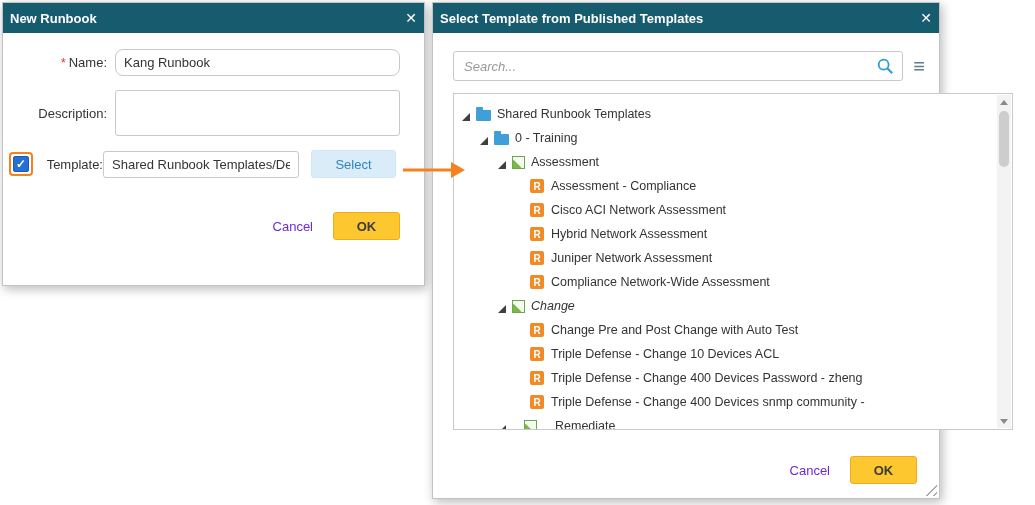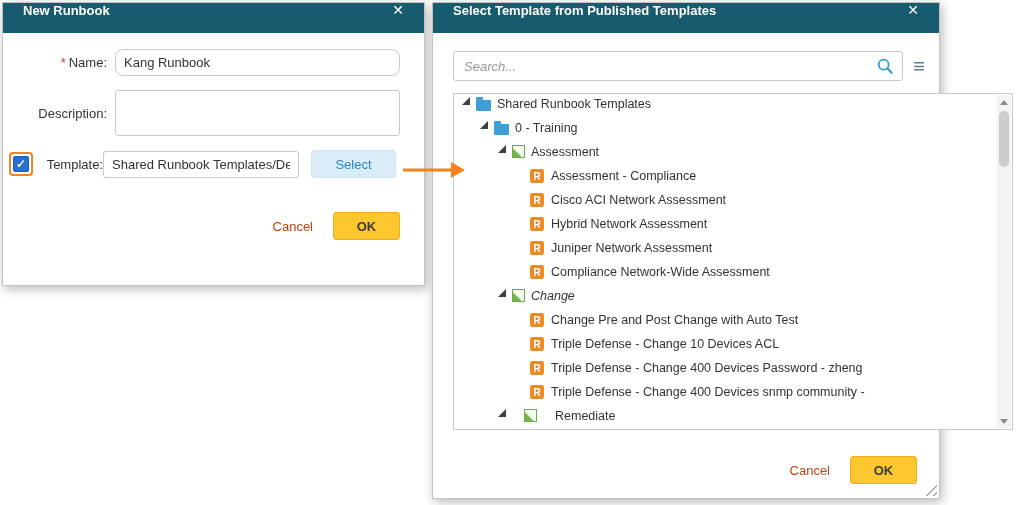--- a/index.html
+++ b/index.html
@@ -11,22 +11,22 @@
   .dialog {
     position:absolute; background:#fff;
     border:1px solid #c3c3c3;
     box-shadow:2px 3px 10px rgba(0,0,0,.28);
   }
   #dlg-new-runbook { left:2px; top:2px; width:423px; height:284px; }
   #dlg-select-template { left:432px; top:2px; width:508px; height:497px; }
 
   .titlebar {
     height:30px; background:#175b6e; color:#fff;
-    display:flex; justify-content:space-between;
-    padding:0 20px; font-size:13px; font-weight:600;
+    display:flex; align-items:center; justify-content:space-between;
+    padding:0 7px; font-size:13px; font-weight:600;
   }
   .close-x { font-size:14px; font-weight:400; cursor:pointer; line-height:1; }
 
   
   .form { padding:16px 24px 0 24px; font-size:13px; }
   .frow { display:flex; align-items:center; margin-bottom:14px; }
   .flabel { width:80px; text-align:right; margin-right:8px; flex:0 0 auto; }
   .req { color:#e03c31; margin-right:3px; }
   .txt {
     border:1px solid #c9c9c9; border-radius:3px; font-size:13px; color:#333;
@@ -46,21 +46,21 @@
   }
   .tmpl-label { width:66px; text-align:right; margin-right:0; flex:0 0 auto; }
   .tmpl-input { width:196px; white-space:nowrap; overflow:hidden; }
   .select-btn {
     margin-left:12px; width:85px; height:28px; border:1px solid #cfe6f5; border-radius:3px;
     background:#d9ecf7; color:#2e86c1; font-size:13px; cursor:pointer;
     font-family:"Liberation Sans", sans-serif;
   }
   .footer { display:flex; align-items:center; justify-content:flex-end; gap:20px; }
   .left-footer { margin-top:34px; padding-right:0; }
-  .cancel-link { color:#c2410c; font-size:13px; cursor:pointer; }
+  .cancel-link { color:#6d28d9; font-size:13px; cursor:pointer; }
   .ok-btn {
     width:67px; height:28px; background:#fdc72f; border:1px solid #eead1f; border-radius:3px;
     color:#3c3c3c; font-size:13px; font-weight:600; cursor:pointer;
     font-family:"Liberation Sans", sans-serif;
   }
 
   
   .search-row { display:flex; align-items:center; padding:18px 14px 12px 20px; }
   .search-wrap { position:relative; width:540px; }
   .search-input {
@@ -69,21 +69,21 @@
   }
   .search-input::placeholder { font-style:italic; color:#999; }
   .search-icon { position:absolute; right:9px; top:6px; width:18px; height:18px; cursor:pointer; }
   .menu-icon { margin-left:10px; font-size:20px; color:#5f7d8c; cursor:pointer; line-height:1; }
 
   .tree-box {
     position:relative; margin:0 20px; width:560px; height:337px;
     border:1px solid #c9c9c9; overflow:hidden; background:#fff;
   }
   .tree-rows { padding-top:3px; padding-right:16px; }
-  .tree-row { display:flex; align-items:flex-start; height:24px; font-size:12.5px; cursor:default; }
+  .tree-row { display:flex; align-items:flex-end; height:24px; font-size:12.5px; cursor:default; }
   .tri {
     width:0; height:0; border-left:8px solid transparent; border-bottom:8px solid #3f3f3f;
     margin-right:6px; flex:0 0 auto; cursor:pointer;
   }
   .tri-spacer { width:14px; flex:0 0 auto; }
   .icon-folder {
     width:15px; height:11px; background:#3f9fd8; border-radius:1px;
     position:relative; margin:3px 6px 0 0; flex:0 0 auto;
   }
   .icon-folder::before {

